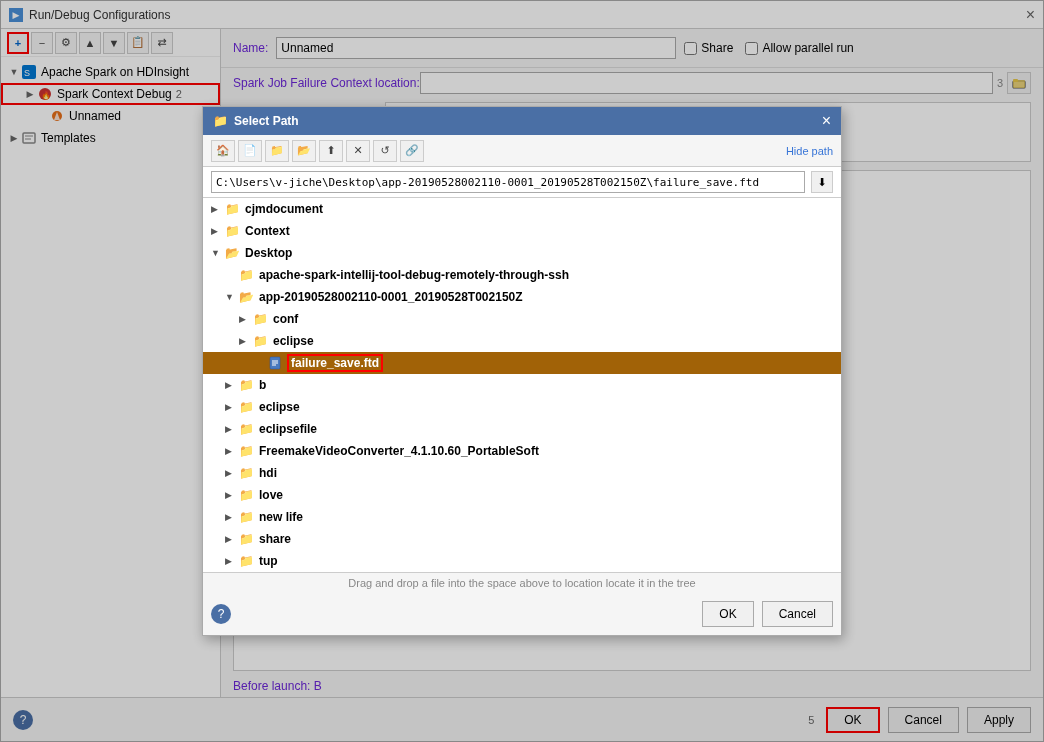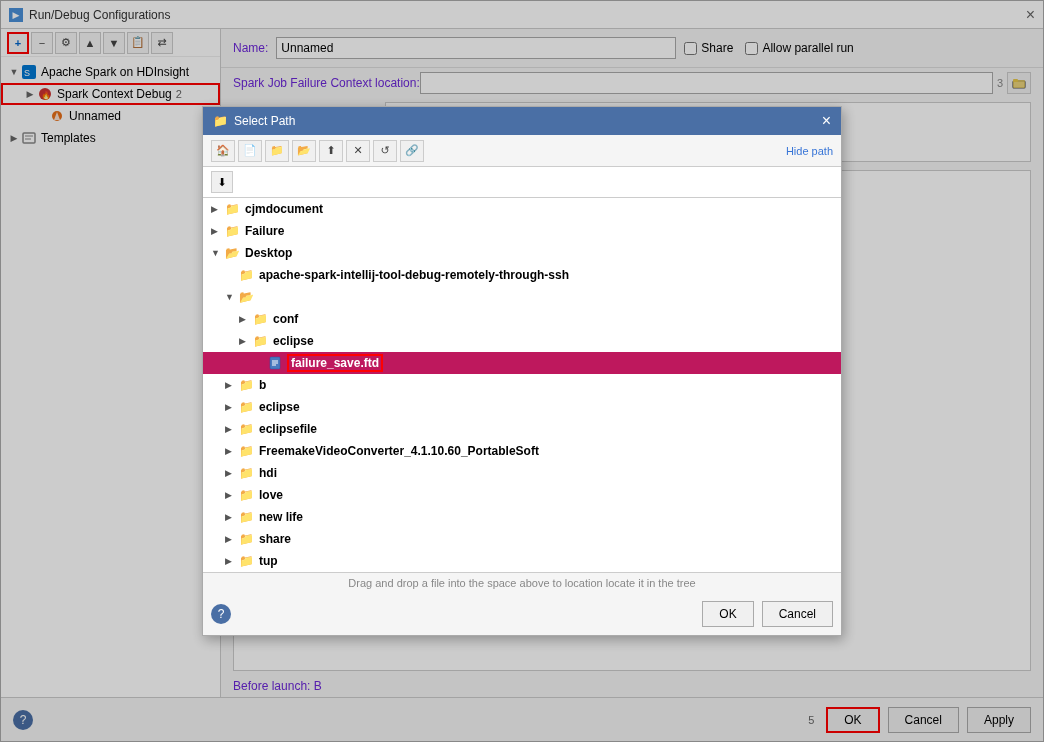--- a/index.html
+++ b/index.html
@@ -273,21 +273,21 @@
       color: white;
       height: 28px;
       display: flex;
       align-items: center;
       padding: 0 10px;
       justify-content: space-between;
     }
 
     .modal-title-text {
       font-size: 12px;
-      font-weight: 400;
+      font-weight: 700;
     }
 
     .modal-close {
       cursor: pointer;
       font-size: 16px;
       color: white;
     }
 
     .modal-toolbar {
       display: flex;
@@ -358,21 +358,21 @@
 
     .mtree-item {
       display: flex;
       align-items: center;
       padding: 2px 8px;
       height: 22px;
       cursor: pointer;
     }
 
     .mtree-item.selected {
-      background: #be185d;
+      background: #a16207;
       color: white;
     }
 
     .mtree-arrow {
       width: 14px;
       font-size: 9px;
       color: #555;
       flex-shrink: 0;
     }
 
@@ -583,52 +583,54 @@
         <div class="modal-btn">📂</div>
         <div class="modal-btn">⬆</div>
         <div class="modal-btn">✕</div>
         <div class="modal-btn">↺</div>
         <div class="modal-btn">🔗</div>
       </div>
       <span style="font-size:11px; color:#3875d7; cursor:pointer;">Hide path</span>
     </div>
 
     <div class="modal-path-bar">
+      <input class="modal-path-input" type="text" value="C:\Users\v-jiche\Desktop\app-20190528002110-0001_20190528T002150Z\failure_save.ftd" style="">
       <div class="modal-path-btn">⬇</div>
     </div>
 
     <div class="modal-tree">
 
       <div class="mtree-item mi1">
         <span class="mtree-arrow">▶</span>
         <span class="mtree-icon folder-icon">📁</span>
         <span class="mtree-label">cjmdocument</span>
       </div>
 
       <div class="mtree-item mi1">
         <span class="mtree-arrow">▶</span>
         <span class="mtree-icon folder-icon">📁</span>
-        <span class="mtree-label">Failure</span>
+        <span class="mtree-label">Context</span>
       </div>
 
       <div class="mtree-item mi1">
         <span class="mtree-arrow">▼</span>
         <span class="mtree-icon folder-icon">📂</span>
         <span class="mtree-label">Desktop</span>
       </div>
 
       <div class="mtree-item mi2">
         <span class="mtree-arrow"></span>
         <span class="mtree-icon folder-icon">📁</span>
         <span class="mtree-label">apache-spark-intellij-tool-debug-remotely-through-ssh</span>
       </div>
 
       <div class="mtree-item mi2">
         <span class="mtree-arrow">▼</span>
         <span class="mtree-icon folder-icon">📂</span>
+        <span class="mtree-label">app-20190528002110-0001_20190528T002150Z</span>
       </div>
 
       <div class="mtree-item mi3">
         <span class="mtree-arrow">▶</span>
         <span class="mtree-icon folder-icon">📁</span>
         <span class="mtree-label">conf</span>
       </div>
 
       <div class="mtree-item mi3">
         <span class="mtree-arrow">▶</span>

